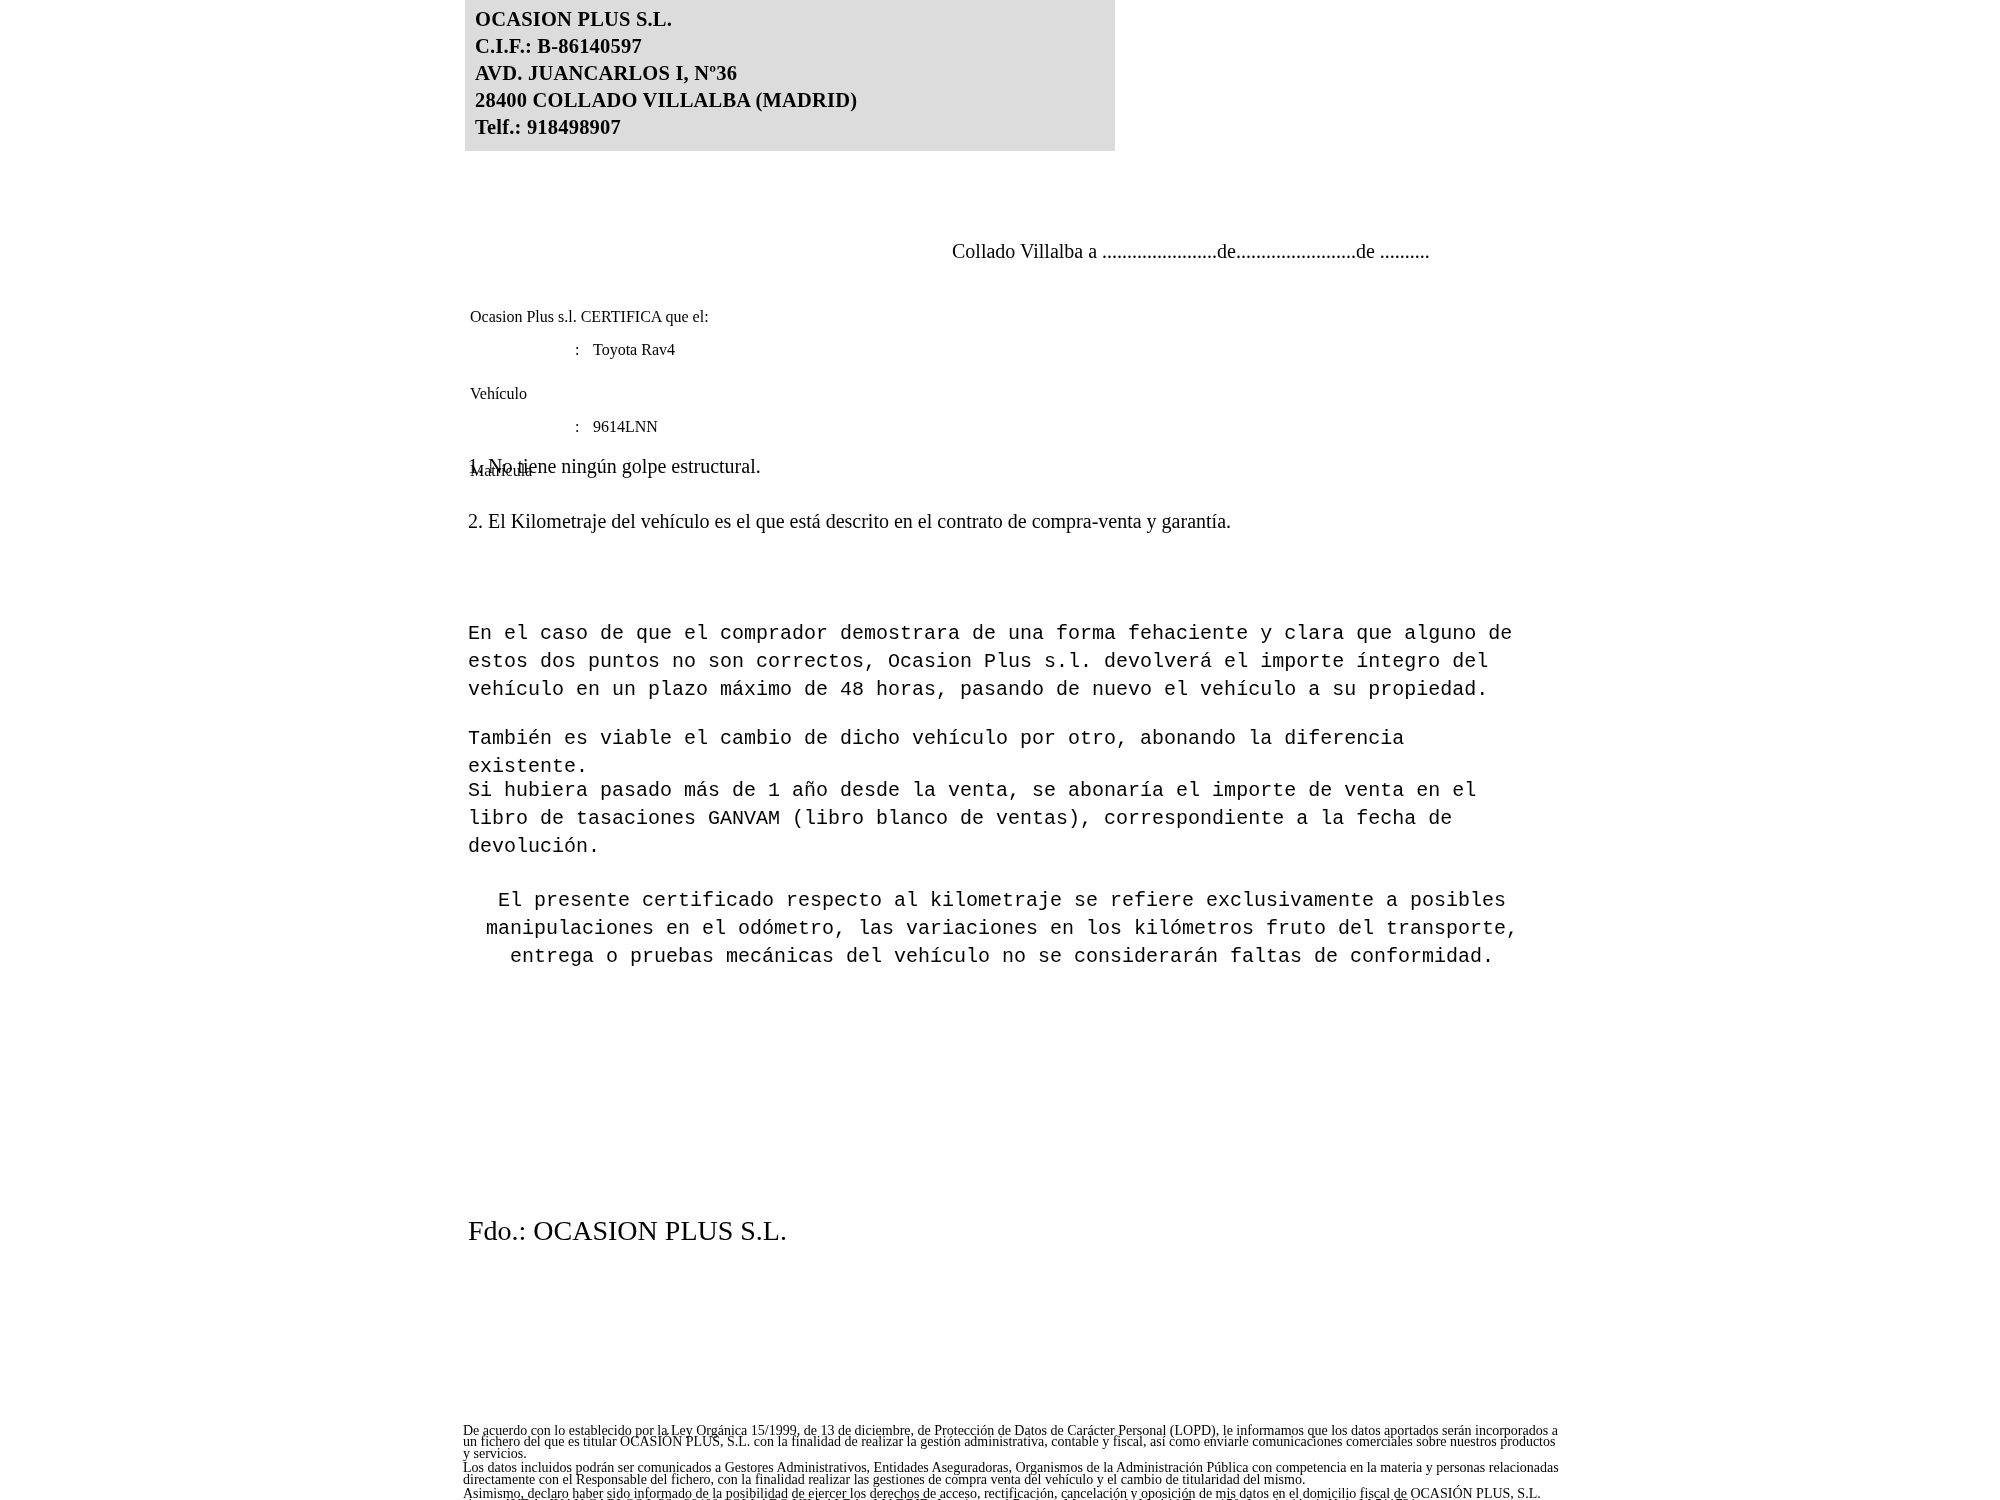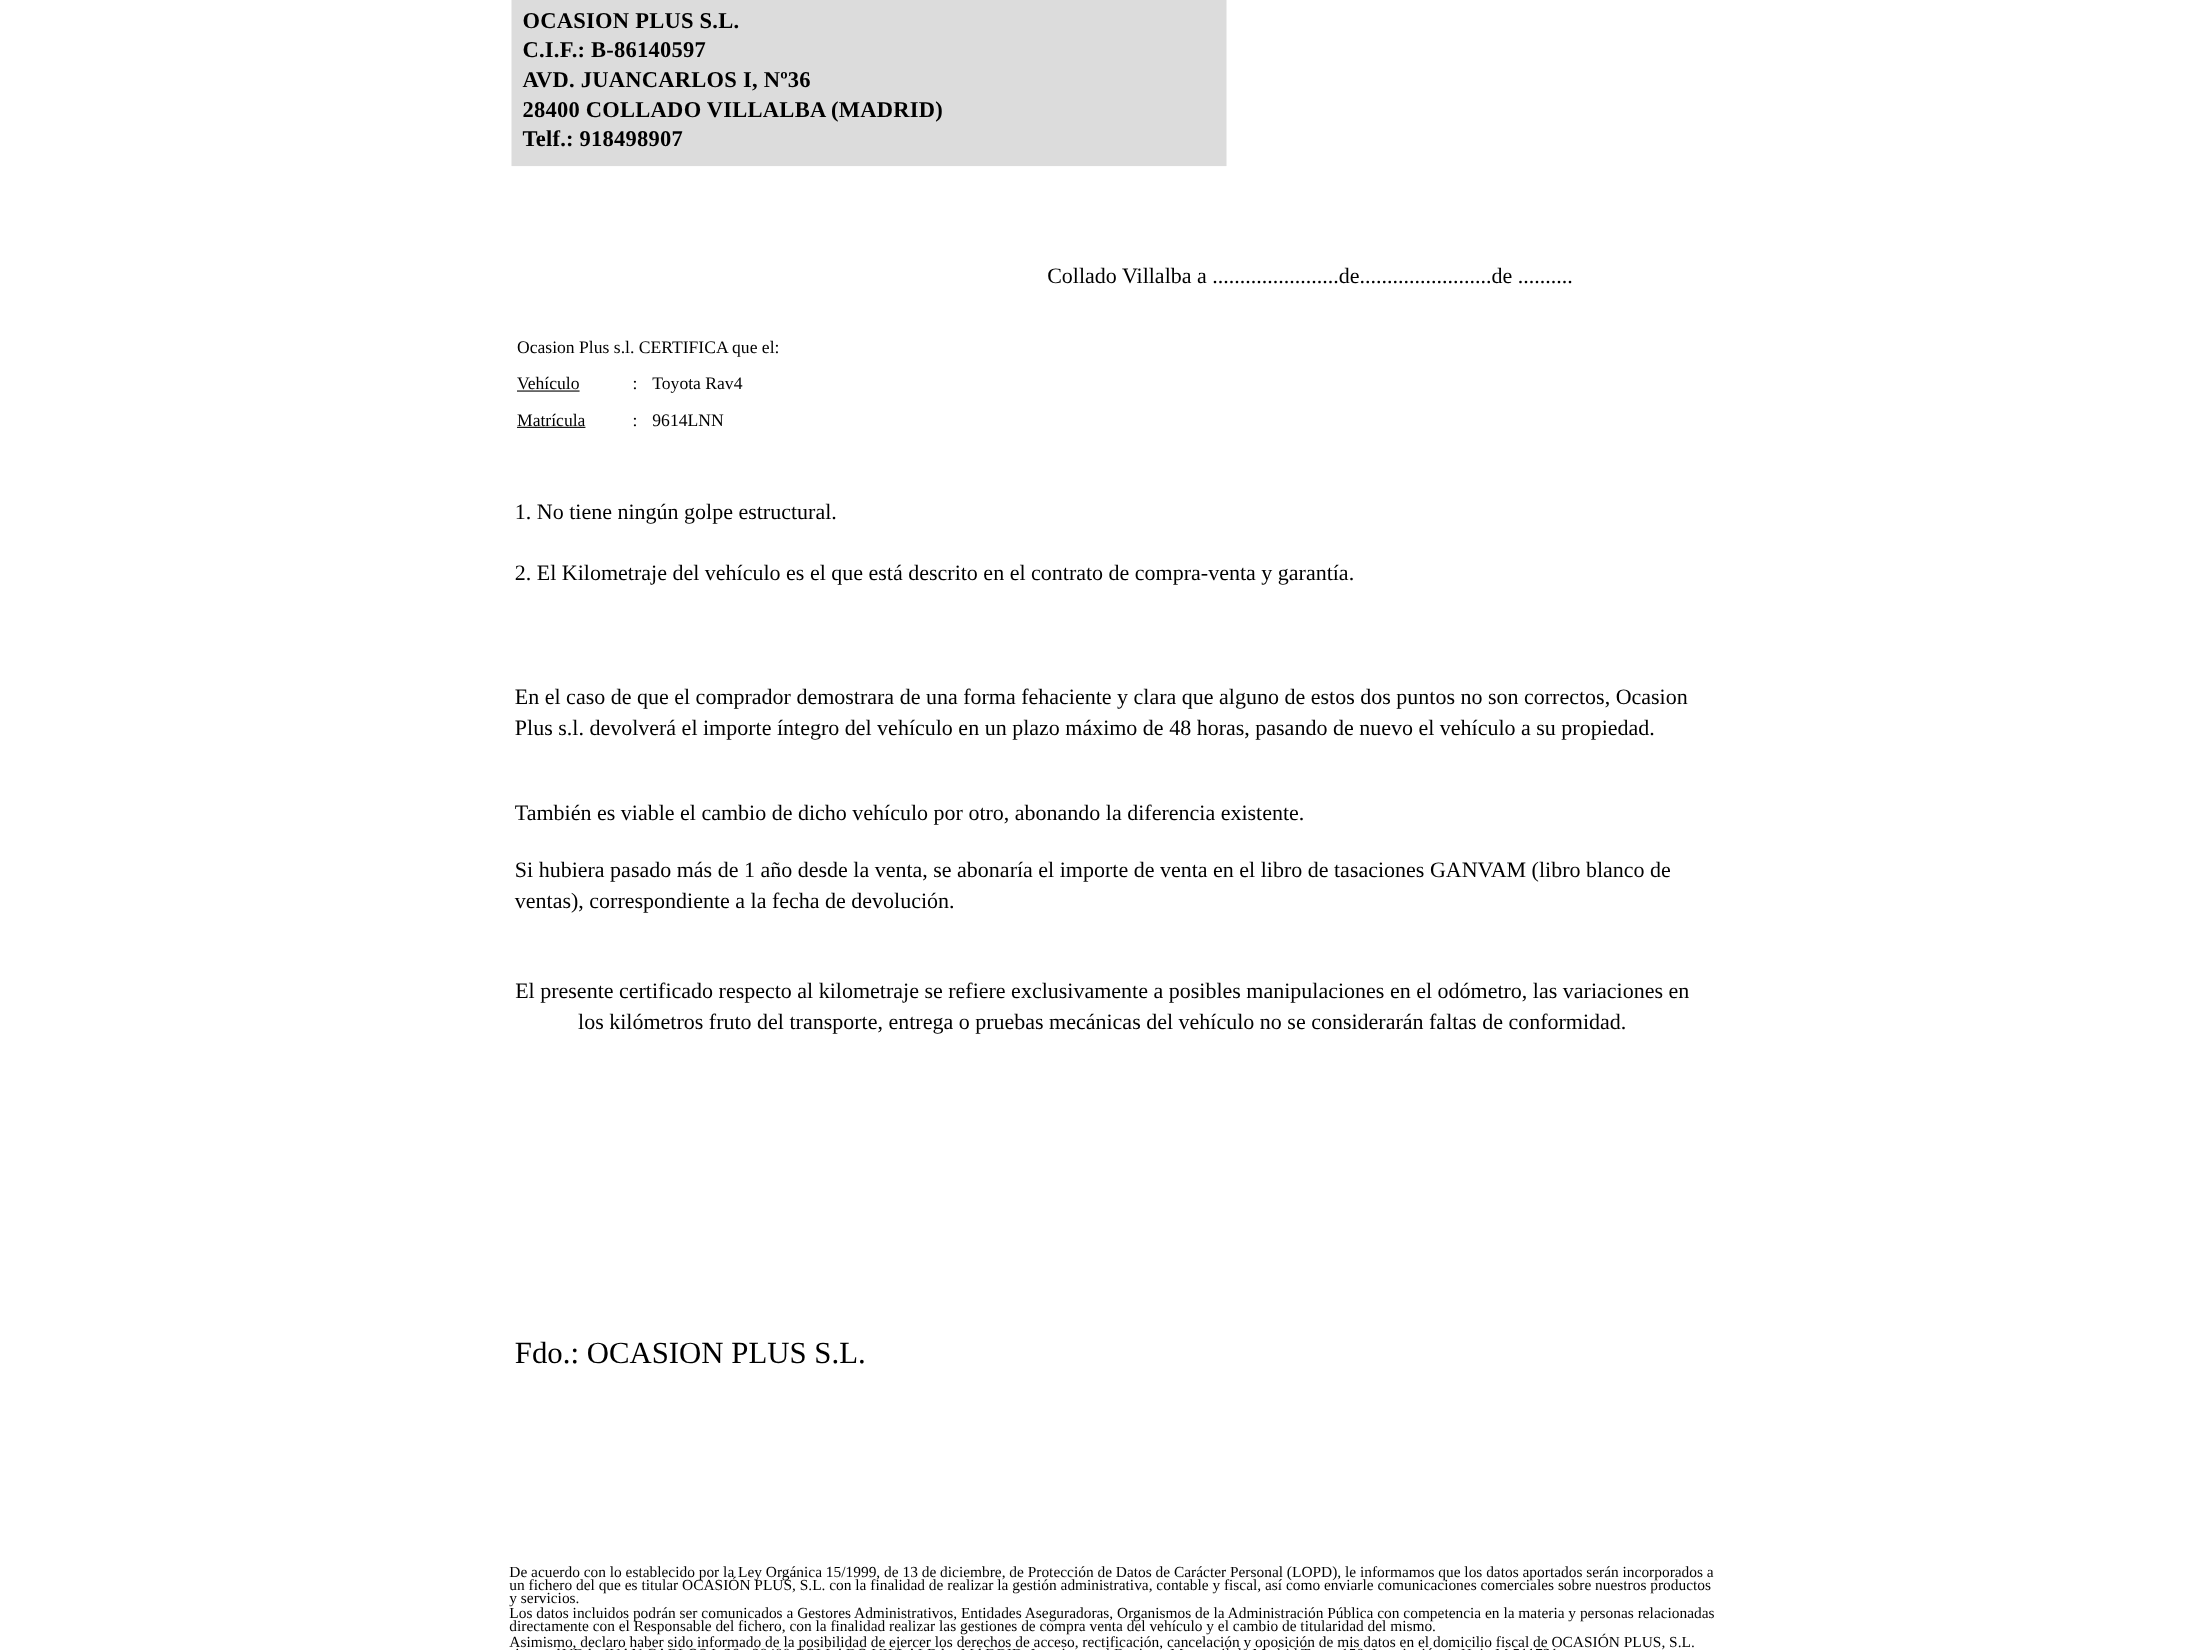--- a/index.html
+++ b/index.html
@@ -48,22 +48,22 @@
     position: absolute;
     left: 470px;
     top: 300px;
     font-size: 16px;
     line-height: 33px;
   }
   .kv {
     display: flex;
   }
   .kv .k {
-    text-decoration: underline;
     width: 105px;
+    margin-top: 44px;
   }
   .kv .sep {
     width: 18px;
   }
 
   
   .point {
     position: absolute;
     left: 468px;
     font-size: 20px;
@@ -71,20 +71,21 @@
   .point-1 { top: 455px; }
   .point-2 { top: 510px; }
 
   
   .para {
     position: absolute;
     left: 468px;
     width: 1068px;
     font-size: 20px;
     line-height: 28px;
+    font-family: Liberation Mono, monospace;
   }
   .para-1 { top: 620px; }
   .para-2 { top: 725px; }
   .para-3 { top: 777px; }
   .para-4 { top: 887px; text-align: center; }
 
   
   .signature {
     position: absolute;
     left: 468px;

